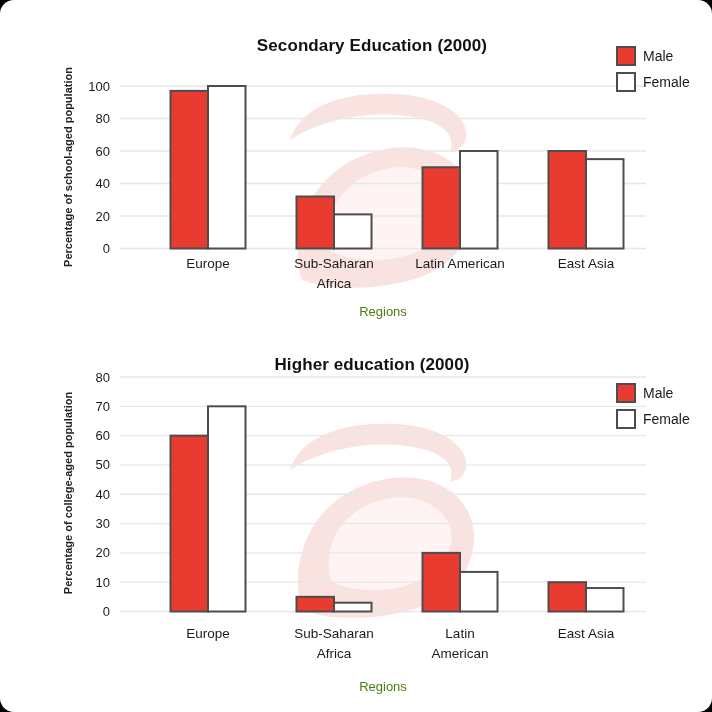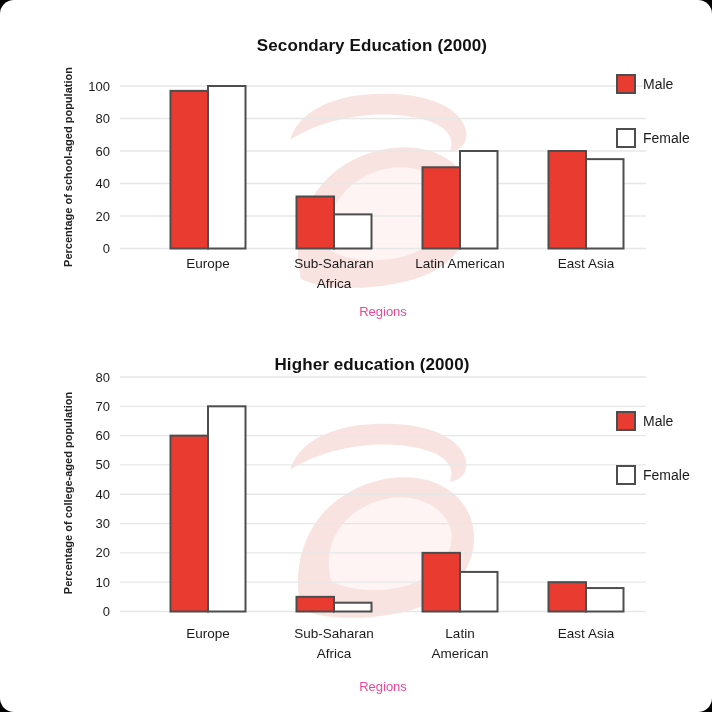--- a/index.html
+++ b/index.html
@@ -28,21 +28,21 @@
   }
   #chart-0 .chart-title { top: 22px; }
   #chart-1 .chart-title { top: 11px; }
 
   .legend {
     position: absolute; left: 616px;
     display: flex; flex-direction: column; gap: 6px;
   }
   #chart-0 .legend { top: 46px; }
   #chart-1 .legend { top: 53px; }
-  .legend-row { display: flex; align-items: center; gap: 7px; margin-top: 28px; }
+  .legend-row { display: flex; align-items: center; gap: 7px; }
   .swatch {
     width: 16px; height: 16px;
     border: 2px solid #4D4D4D;
     background: #fff;
     flex: 0 0 auto;
   }
   .legend-label { font-size: 14px; color: #1b1b1b; white-space: nowrap; }
 
   .ylabel {
     position: absolute;
@@ -50,21 +50,21 @@
     font-size: 11px; font-weight: 700; color: #222;
     transform: rotate(-90deg);
     white-space: nowrap;
   }
   #chart-0 .ylabel { left: -62px; top: 161px; }
   #chart-1 .ylabel { left: -62px; top: 157px; }
 
   .xlabel {
     position: absolute; left: 120px; width: 526px;
     text-align: center;
-    font-size: 13px; color: #ec4899;
+    font-size: 13px; color: #4d7c0f;
   }
   #chart-0 .xlabel { top: 304px; }
   #chart-1 .xlabel { top: 349px; }
 
   svg.plot { position: absolute; left: 0; top: 0; }
   svg.plot text { font-family: "Liberation Sans", sans-serif; }
 </style>
 </head>
 <body>
 

